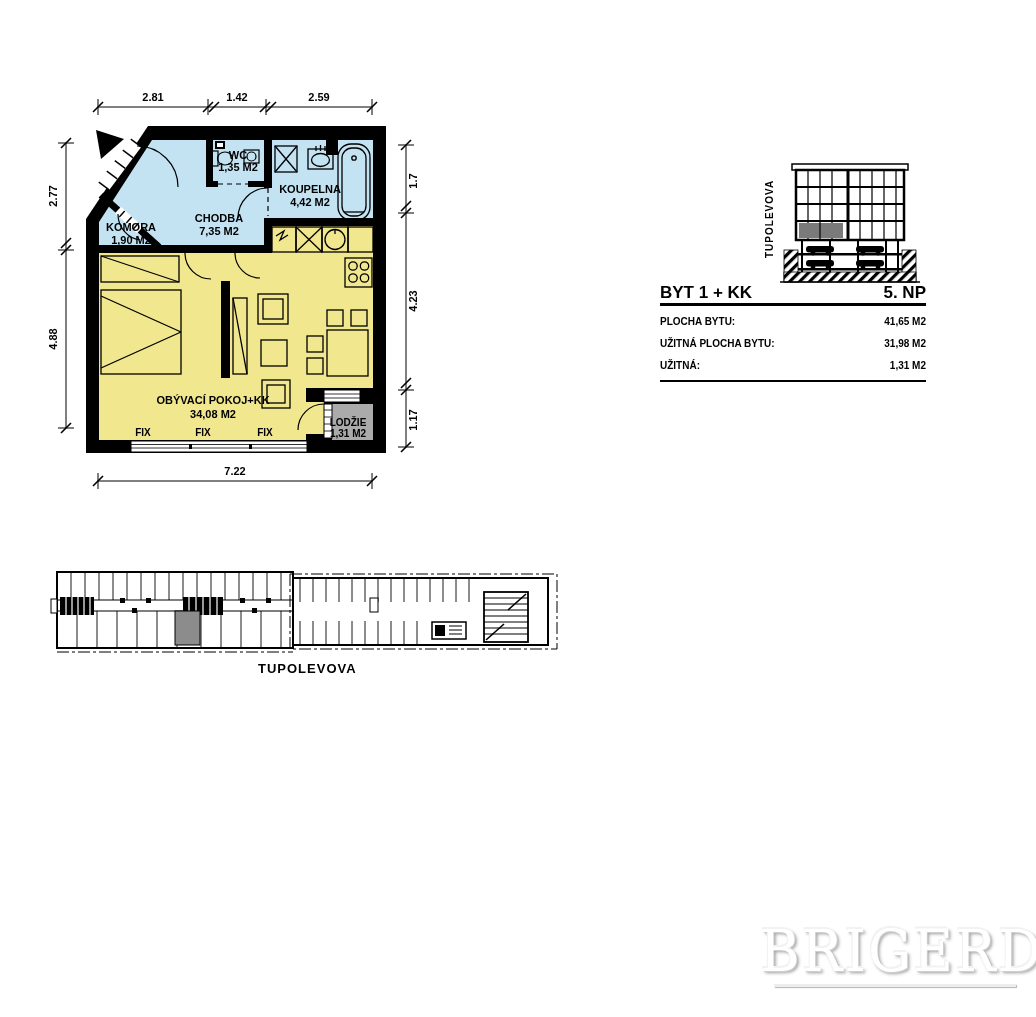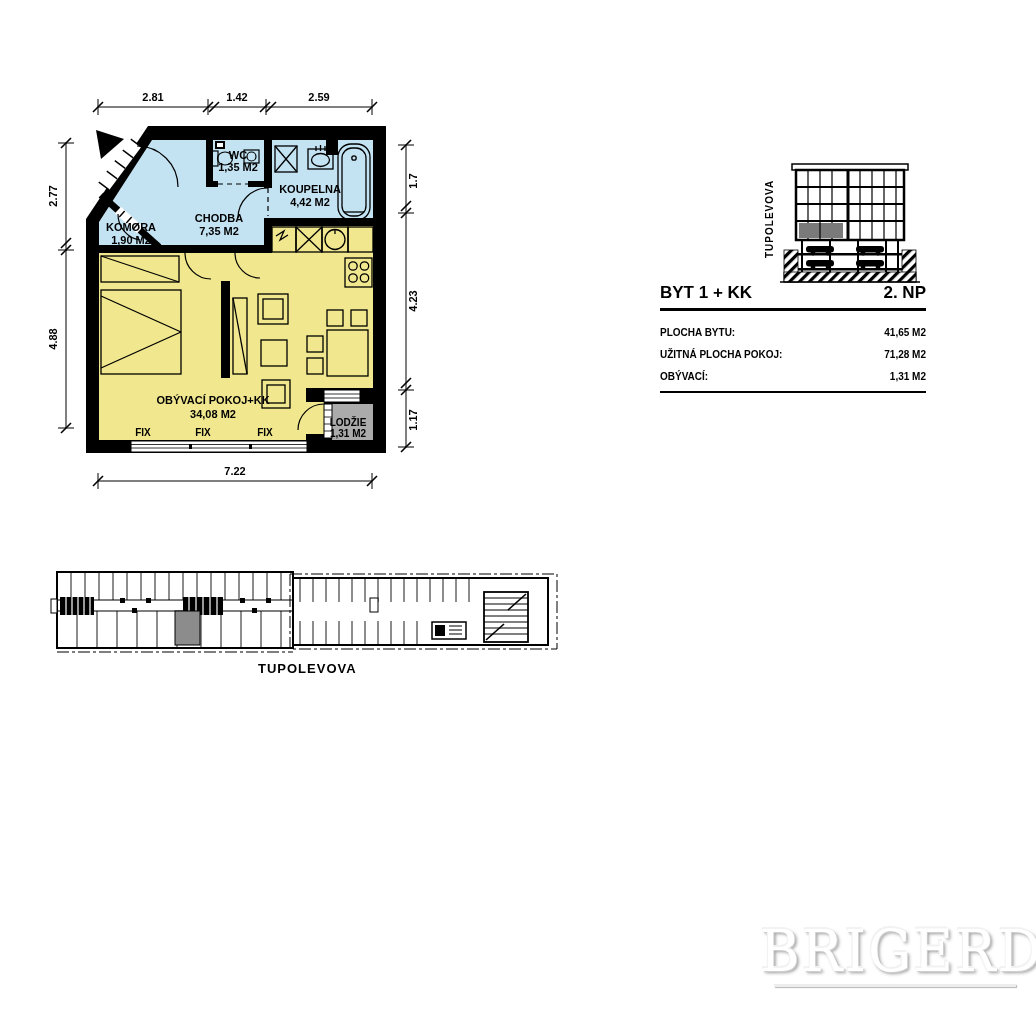--- a/index.html
+++ b/index.html
@@ -8,22 +8,22 @@
   svg{position:absolute;left:0;top:0;}
   svg text{font-family:"Liberation Sans",sans-serif;font-weight:bold;fill:#000;}
   .lbl{font-size:11px;text-anchor:middle;}
   .lbl-sm{font-size:10px;text-anchor:middle;}
   .tiny{font-size:9px;text-anchor:middle;}
   .dim{font-size:11px;text-anchor:middle;}
   .street-v{font-size:10px;letter-spacing:1px;}
   
   #info-table{position:absolute;left:660px;top:283px;width:266px;}
   #info-table .hdr{display:flex;justify-content:space-between;align-items:baseline;
-                   font-size:17px;font-weight:bold;padding-bottom:5px;border-bottom:3px solid #000;}
-  #info-table .rows{border-bottom:2.5px solid #000;padding:8px 0 6px 0;}
+                   font-size:17px;font-weight:bold;border-bottom:3px solid #000;}
+  #info-table .rows{border-bottom:2.5px solid #000;padding:2px 0 6px 0;}
   #info-table .row{display:flex;justify-content:space-between;font-size:10px;font-weight:bold;
                    padding:6px 0 0 0;line-height:16px;}
   
   #street-bottom{position:absolute;left:258px;top:661px;font-size:13px;font-weight:bold;letter-spacing:1px;}
   
   #watermark{position:absolute;left:770px;top:922px;width:250px;text-align:left;}
   #watermark .wm-text{font-family:"DejaVu Serif",serif;font-size:50px;line-height:58px;
       color:#ffffff;letter-spacing:2px;transform:scale(1.08,1.15);transform-origin:center;
       text-shadow:-1px -1px 0 #f2f2f2, 1px 1px 0 #cfcfcf, 2px 2px 3px #9a9a9a;}
   #watermark .wm-line{height:3px;background:#ededed;margin:4px 4px 0 4px;
@@ -415,33 +415,33 @@
       <line x1="484" y1="634" x2="528" y2="634"></line>
       <line x1="486" y1="640" x2="504" y2="624" stroke-width="1.6"></line>
       <line x1="508" y1="610" x2="526" y2="594" stroke-width="1.6"></line>
     </g>
   </g>
 </svg>
 
 <div id="info-table">
   <div class="hdr">
     <span>BYT 1 + KK</span>
-    <span>2. NP</span>
+    <span>5. NP</span>
   </div>
   <div class="rows">
     <div class="row">
       <span>PLOCHA BYTU:</span>
       <span>41,65 M2</span>
     </div>
     <div class="row">
-      <span>UŽITNÁ PLOCHA POKOJ:</span>
-      <span>71,28 M2</span>
+      <span>UŽITNÁ PLOCHA BYTU:</span>
+      <span>31,98 M2</span>
     </div>
     <div class="row">
-      <span>OBÝVACÍ:</span>
+      <span>UŽITNÁ:</span>
       <span>1,31 M2</span>
     </div>
   </div>
 </div>
 
 <div id="street-bottom">TUPOLEVOVA</div>
 
 <div id="watermark">
   <div class="wm-text">BRIGERD</div>
   <div class="wm-line"></div>

